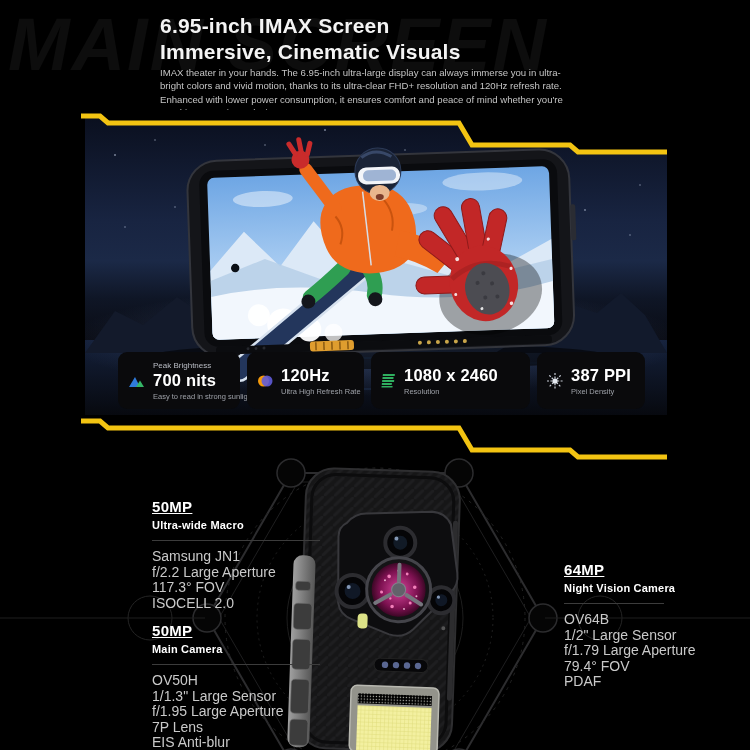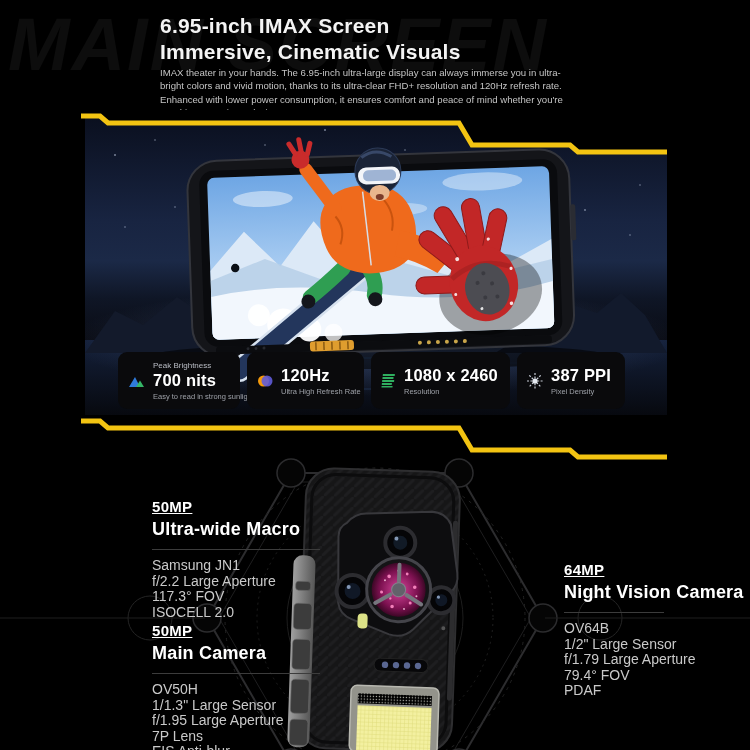--- a/index.html
+++ b/index.html
@@ -24,26 +24,26 @@
   .divider{left:0;width:750px;height:50px;}
   
   .stats{left:118px;top:352px;display:flex;gap:7px;}
   .card{background:#0a0a0c;border-radius:9px;padding:8px 10px;height:57px;
     box-sizing:border-box;display:flex;align-items:center;gap:8px;}
   .card .ic{flex:none;display:flex;align-items:center;}
   .card .txt{display:flex;flex-direction:column;justify-content:center;}
   .card .lbl{font-size:8px;color:#b9bcc4;margin-bottom:1px;}
   .card .val{font-size:16.5px;font-weight:700;color:#fff;letter-spacing:.2px;white-space:nowrap;}
   .card .sub{font-size:7.5px;color:#9ea1a8;margin-top:2px;white-space:nowrap;}
-  .w1{width:122px}.w2{width:117px}.w3{width:139px}.w4{width:108px}
+  .w1{width:122px}.w2{width:117px}.w3{width:159px}.w4{width:108px}
   
   .section2{left:0;top:458px;width:750px;height:292px;}
   .spec{position:absolute;color:#fff;}
   .spec .mp{font-size:15px;font-weight:700;letter-spacing:.3px;text-decoration:underline;}
-  .spec .name{font-size:18px;font-weight:700;margin-top:4px;letter-spacing:.2px;}
+  .spec .name{font-size:11px;font-weight:700;margin-top:4px;letter-spacing:.2px;}
   .spec .rule{height:1px;background:#3c3c3c;margin:9px 0 8px 0;}
   .spec .line{font-size:14px;color:#c9c9c9;line-height:15.6px;}
   .spec-uw{left:152px;top:498px;}
   .spec-main{left:152px;top:622px;}
   .spec-night{left:528px;top:561px;margin-left:36px;}
   .rule-l{width:168px}.rule-r{width:100px}
 </style>
 </head>
 <body>
 

